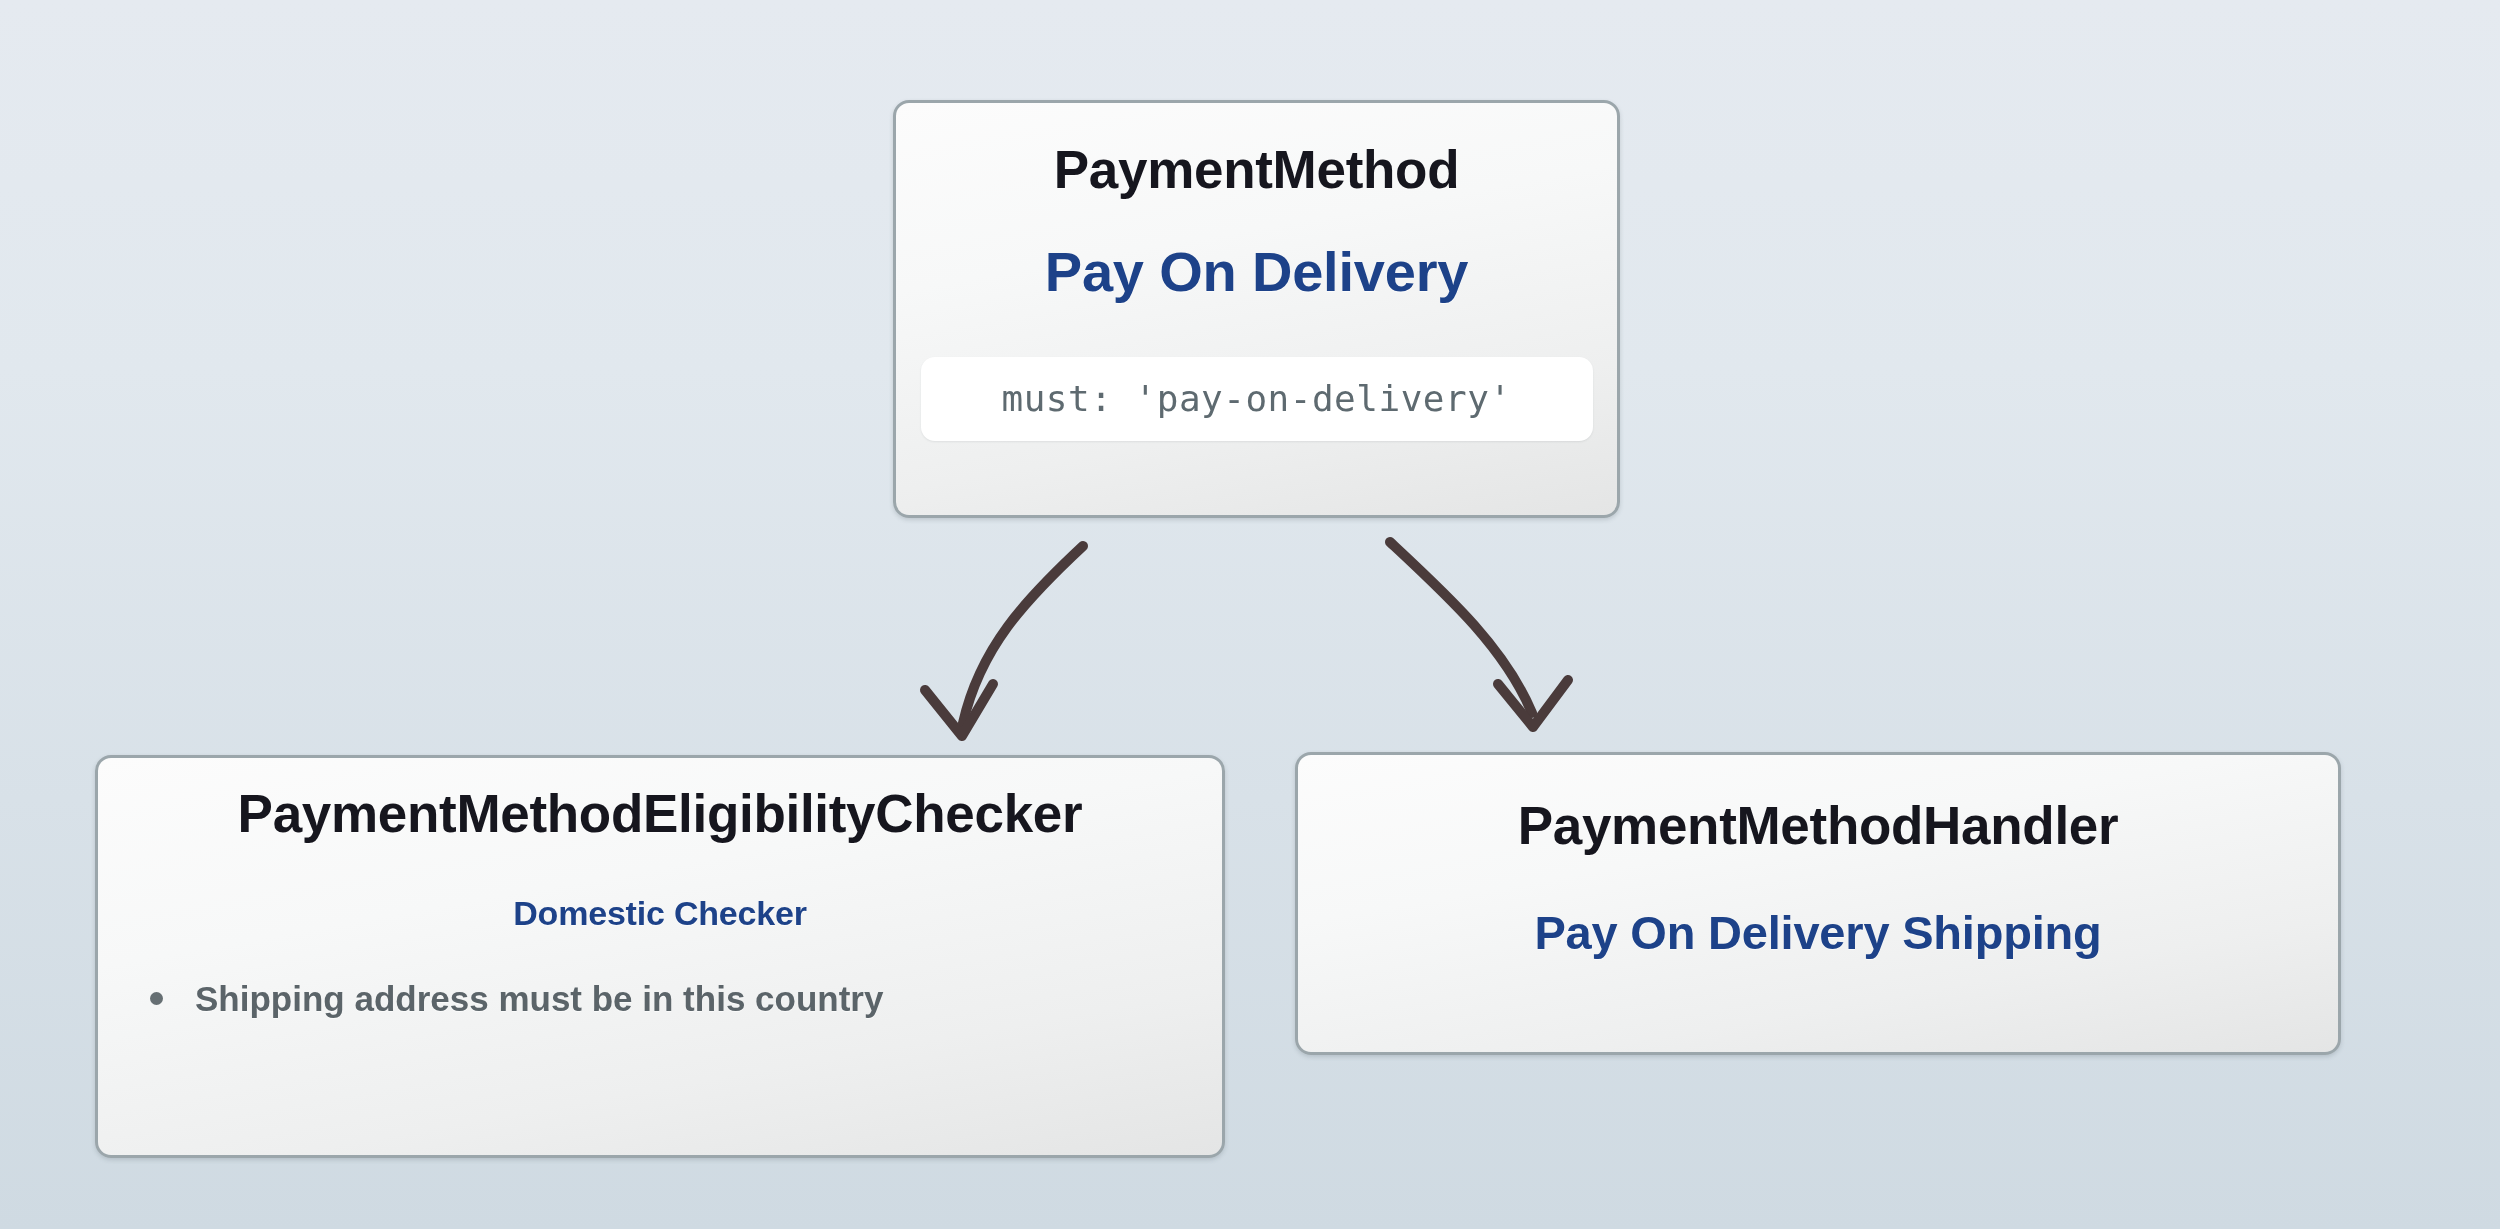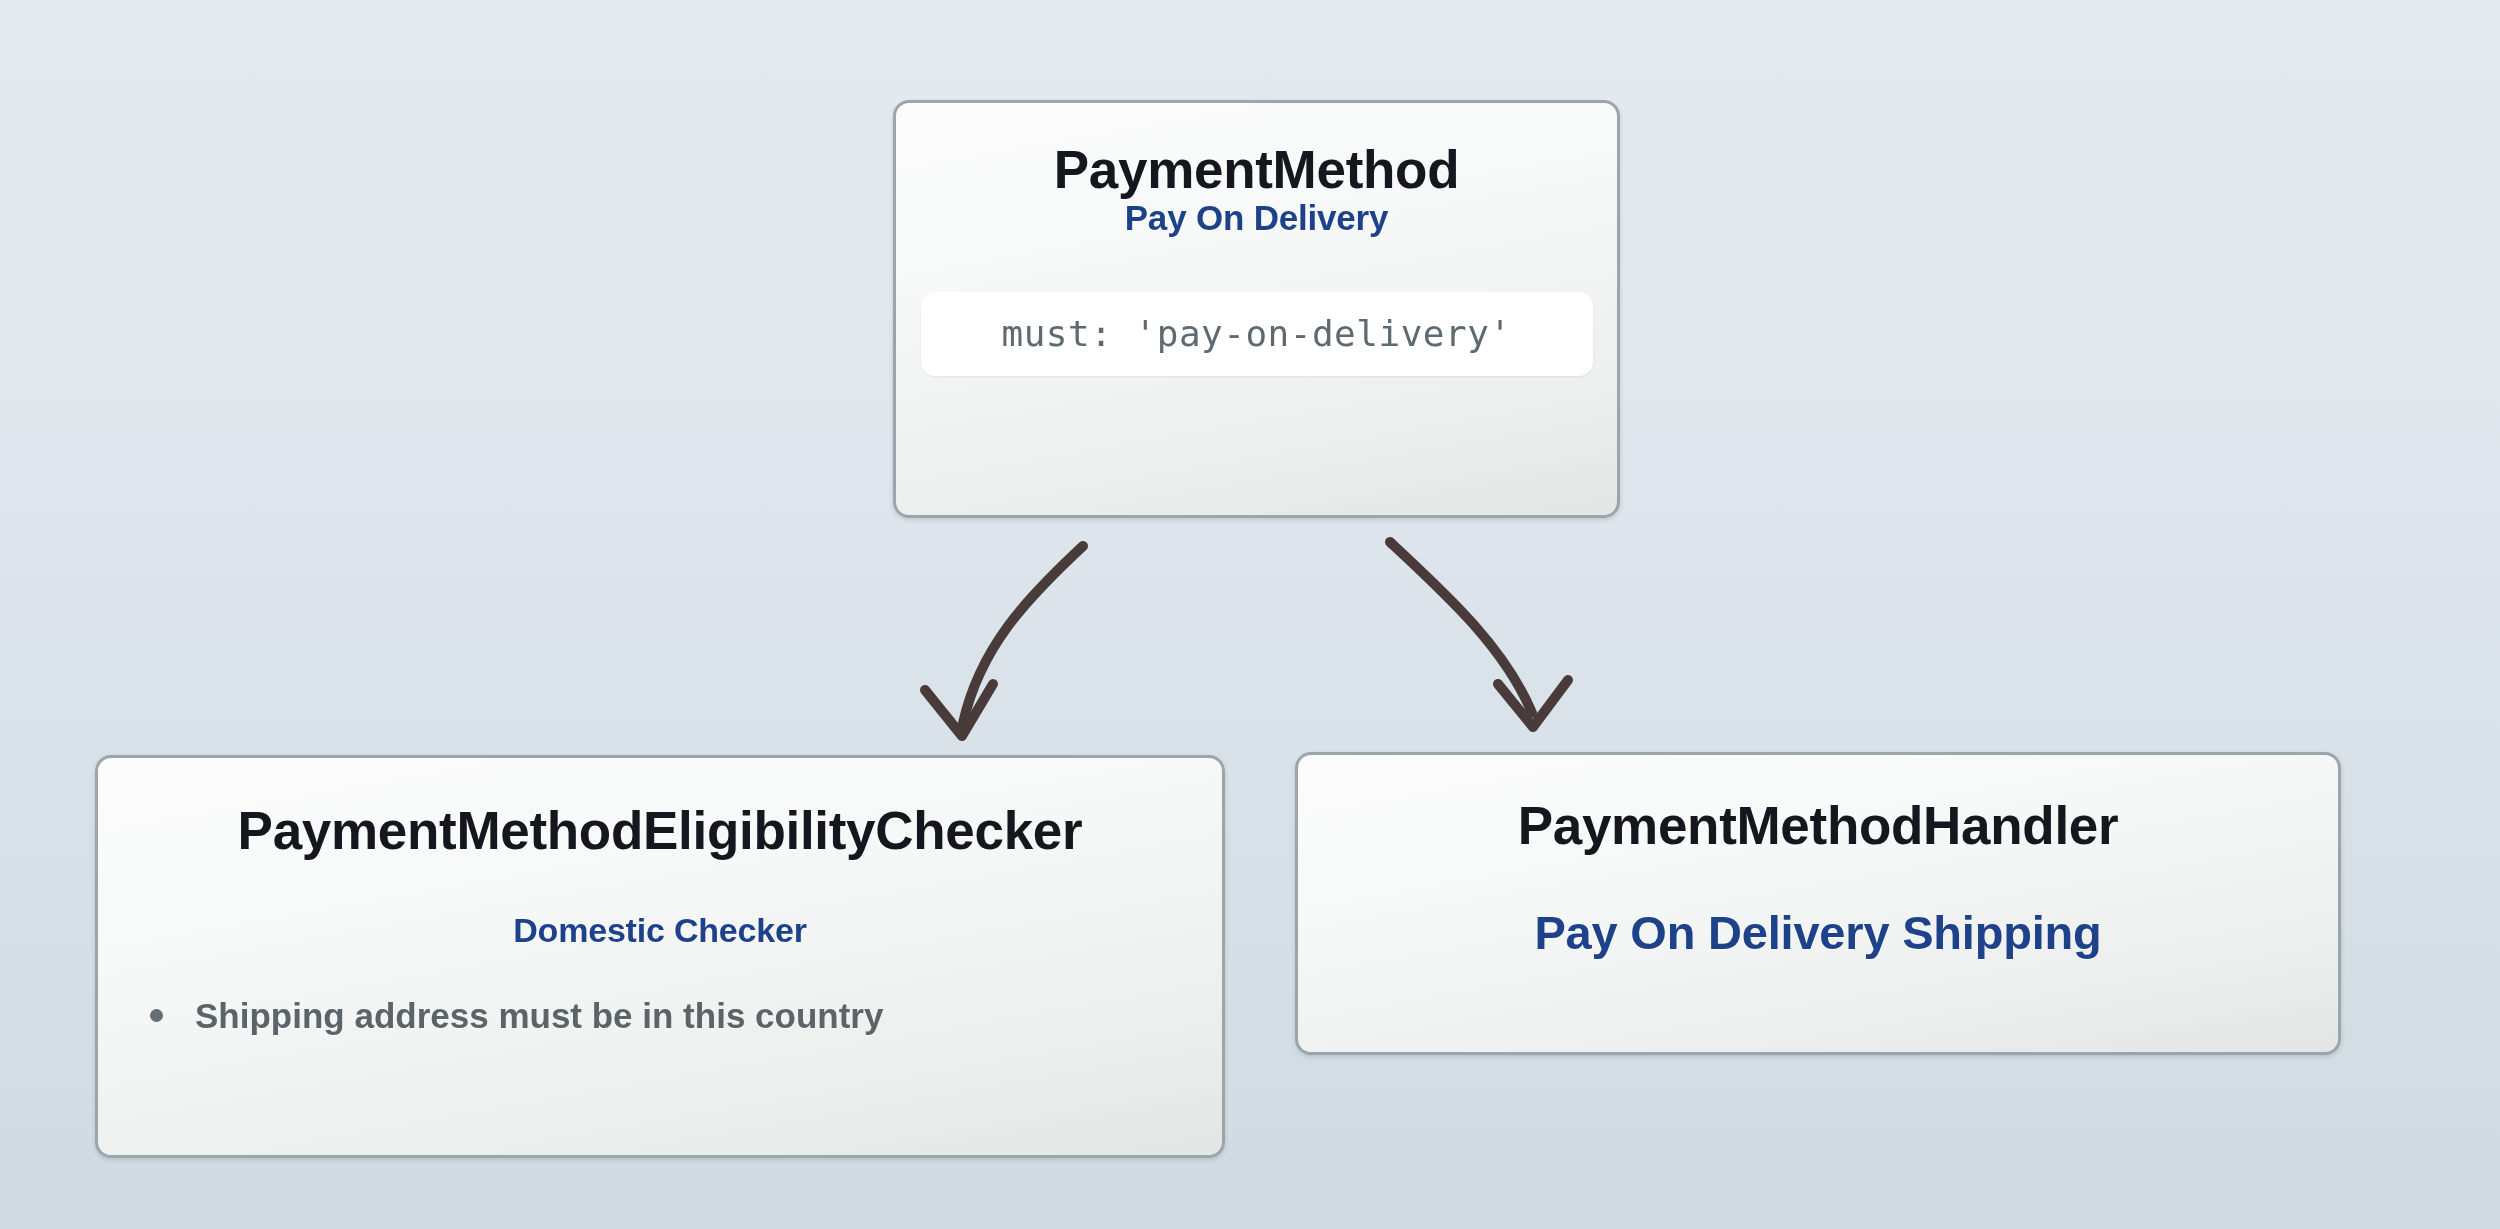--- a/index.html
+++ b/index.html
@@ -69,22 +69,23 @@
     width: 727px;
     height: 418px;
     padding-top: 22px;
   }
   #node-payment-method .node-title {
     font-size: 53px;
     line-height: 1.1;
     margin-top: 16px;
   }
   #node-payment-method .node-subtitle {
-    font-size: 35px;
-    line-height: 1.1;
+    font-size: 56px;
+    line-height: 1.1;
+    margin-top: 42px;
   }
 
   .code-box {
     margin-top: 54px;
     width: 672px;
     height: 84px;
     box-sizing: border-box;
     background: #ffffff;
     border-radius: 14px;
     display: flex;
@@ -99,21 +100,21 @@
     letter-spacing: 0.5px;
     white-space: pre;
   }
 
   
   #node-eligibility-checker {
     left: 95px;
     top: 755px;
     width: 1130px;
     height: 403px;
-    padding-top: 18px;
+    padding-top: 1px;
   }
   #node-eligibility-checker .node-title {
     font-size: 53px;
     line-height: 1.1;
     margin-top: 26px;
   }
   #node-eligibility-checker .node-subtitle {
     font-size: 34px;
     line-height: 1.1;
     margin-top: 52px;

